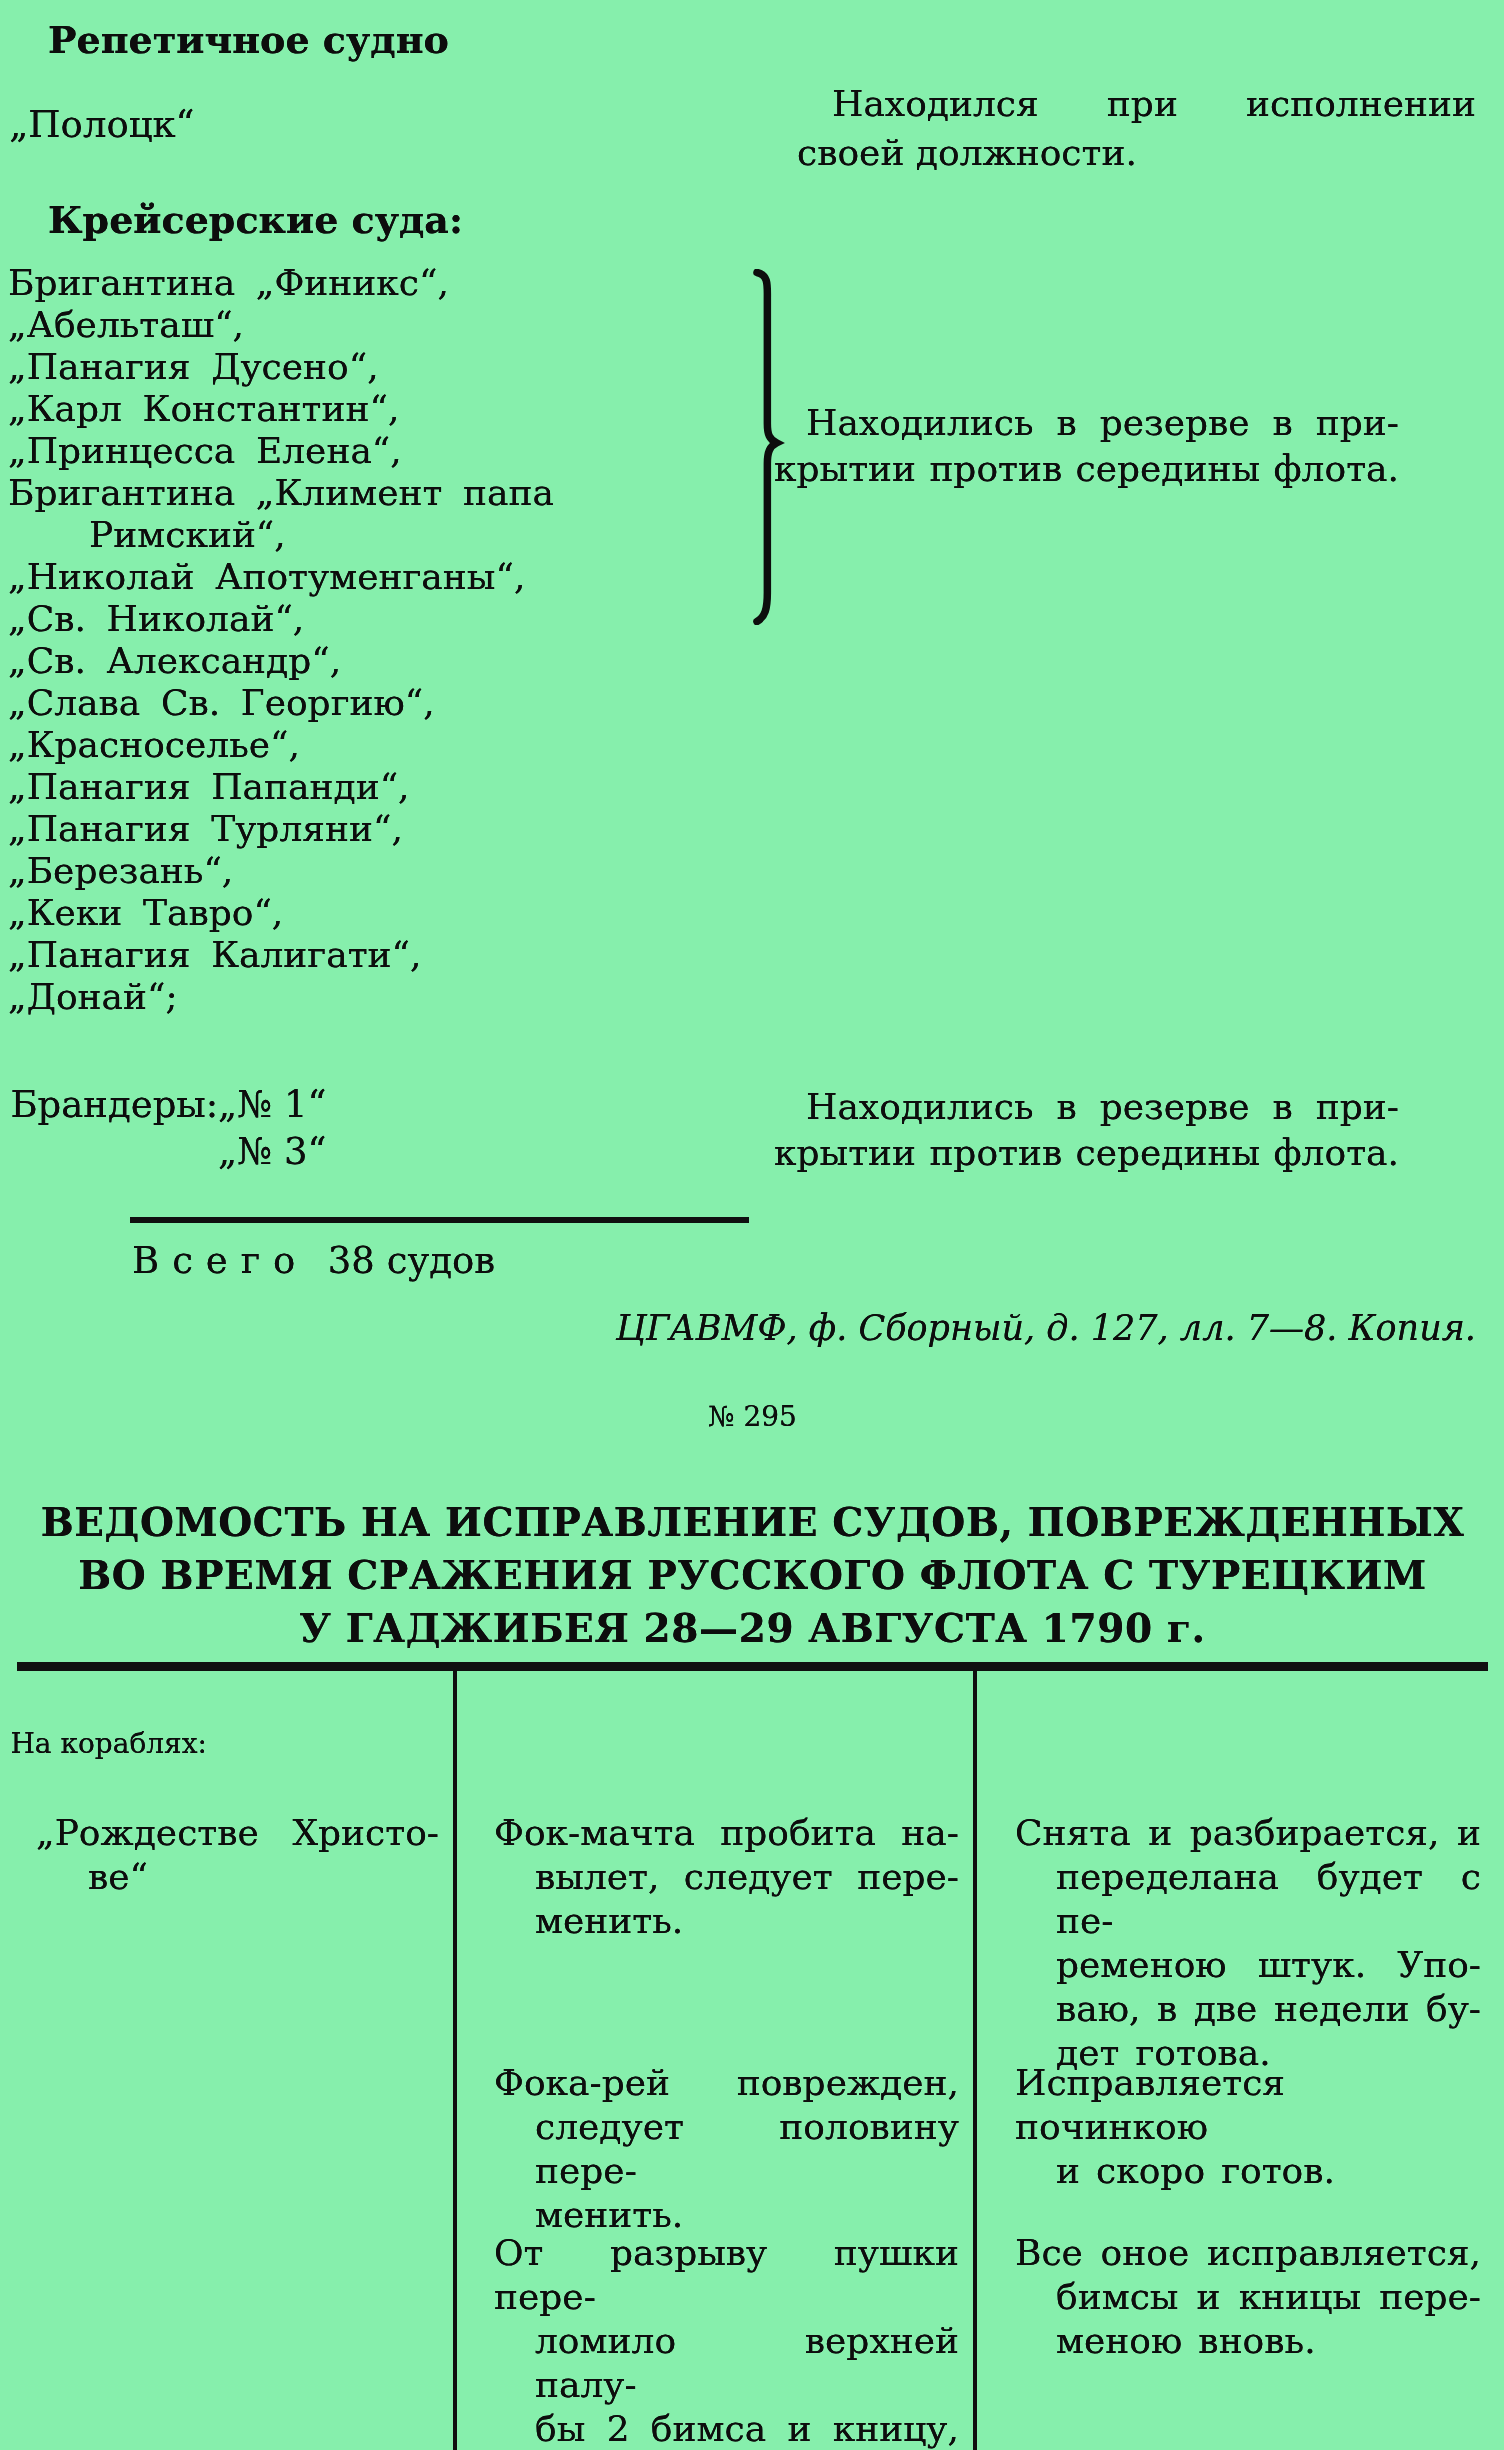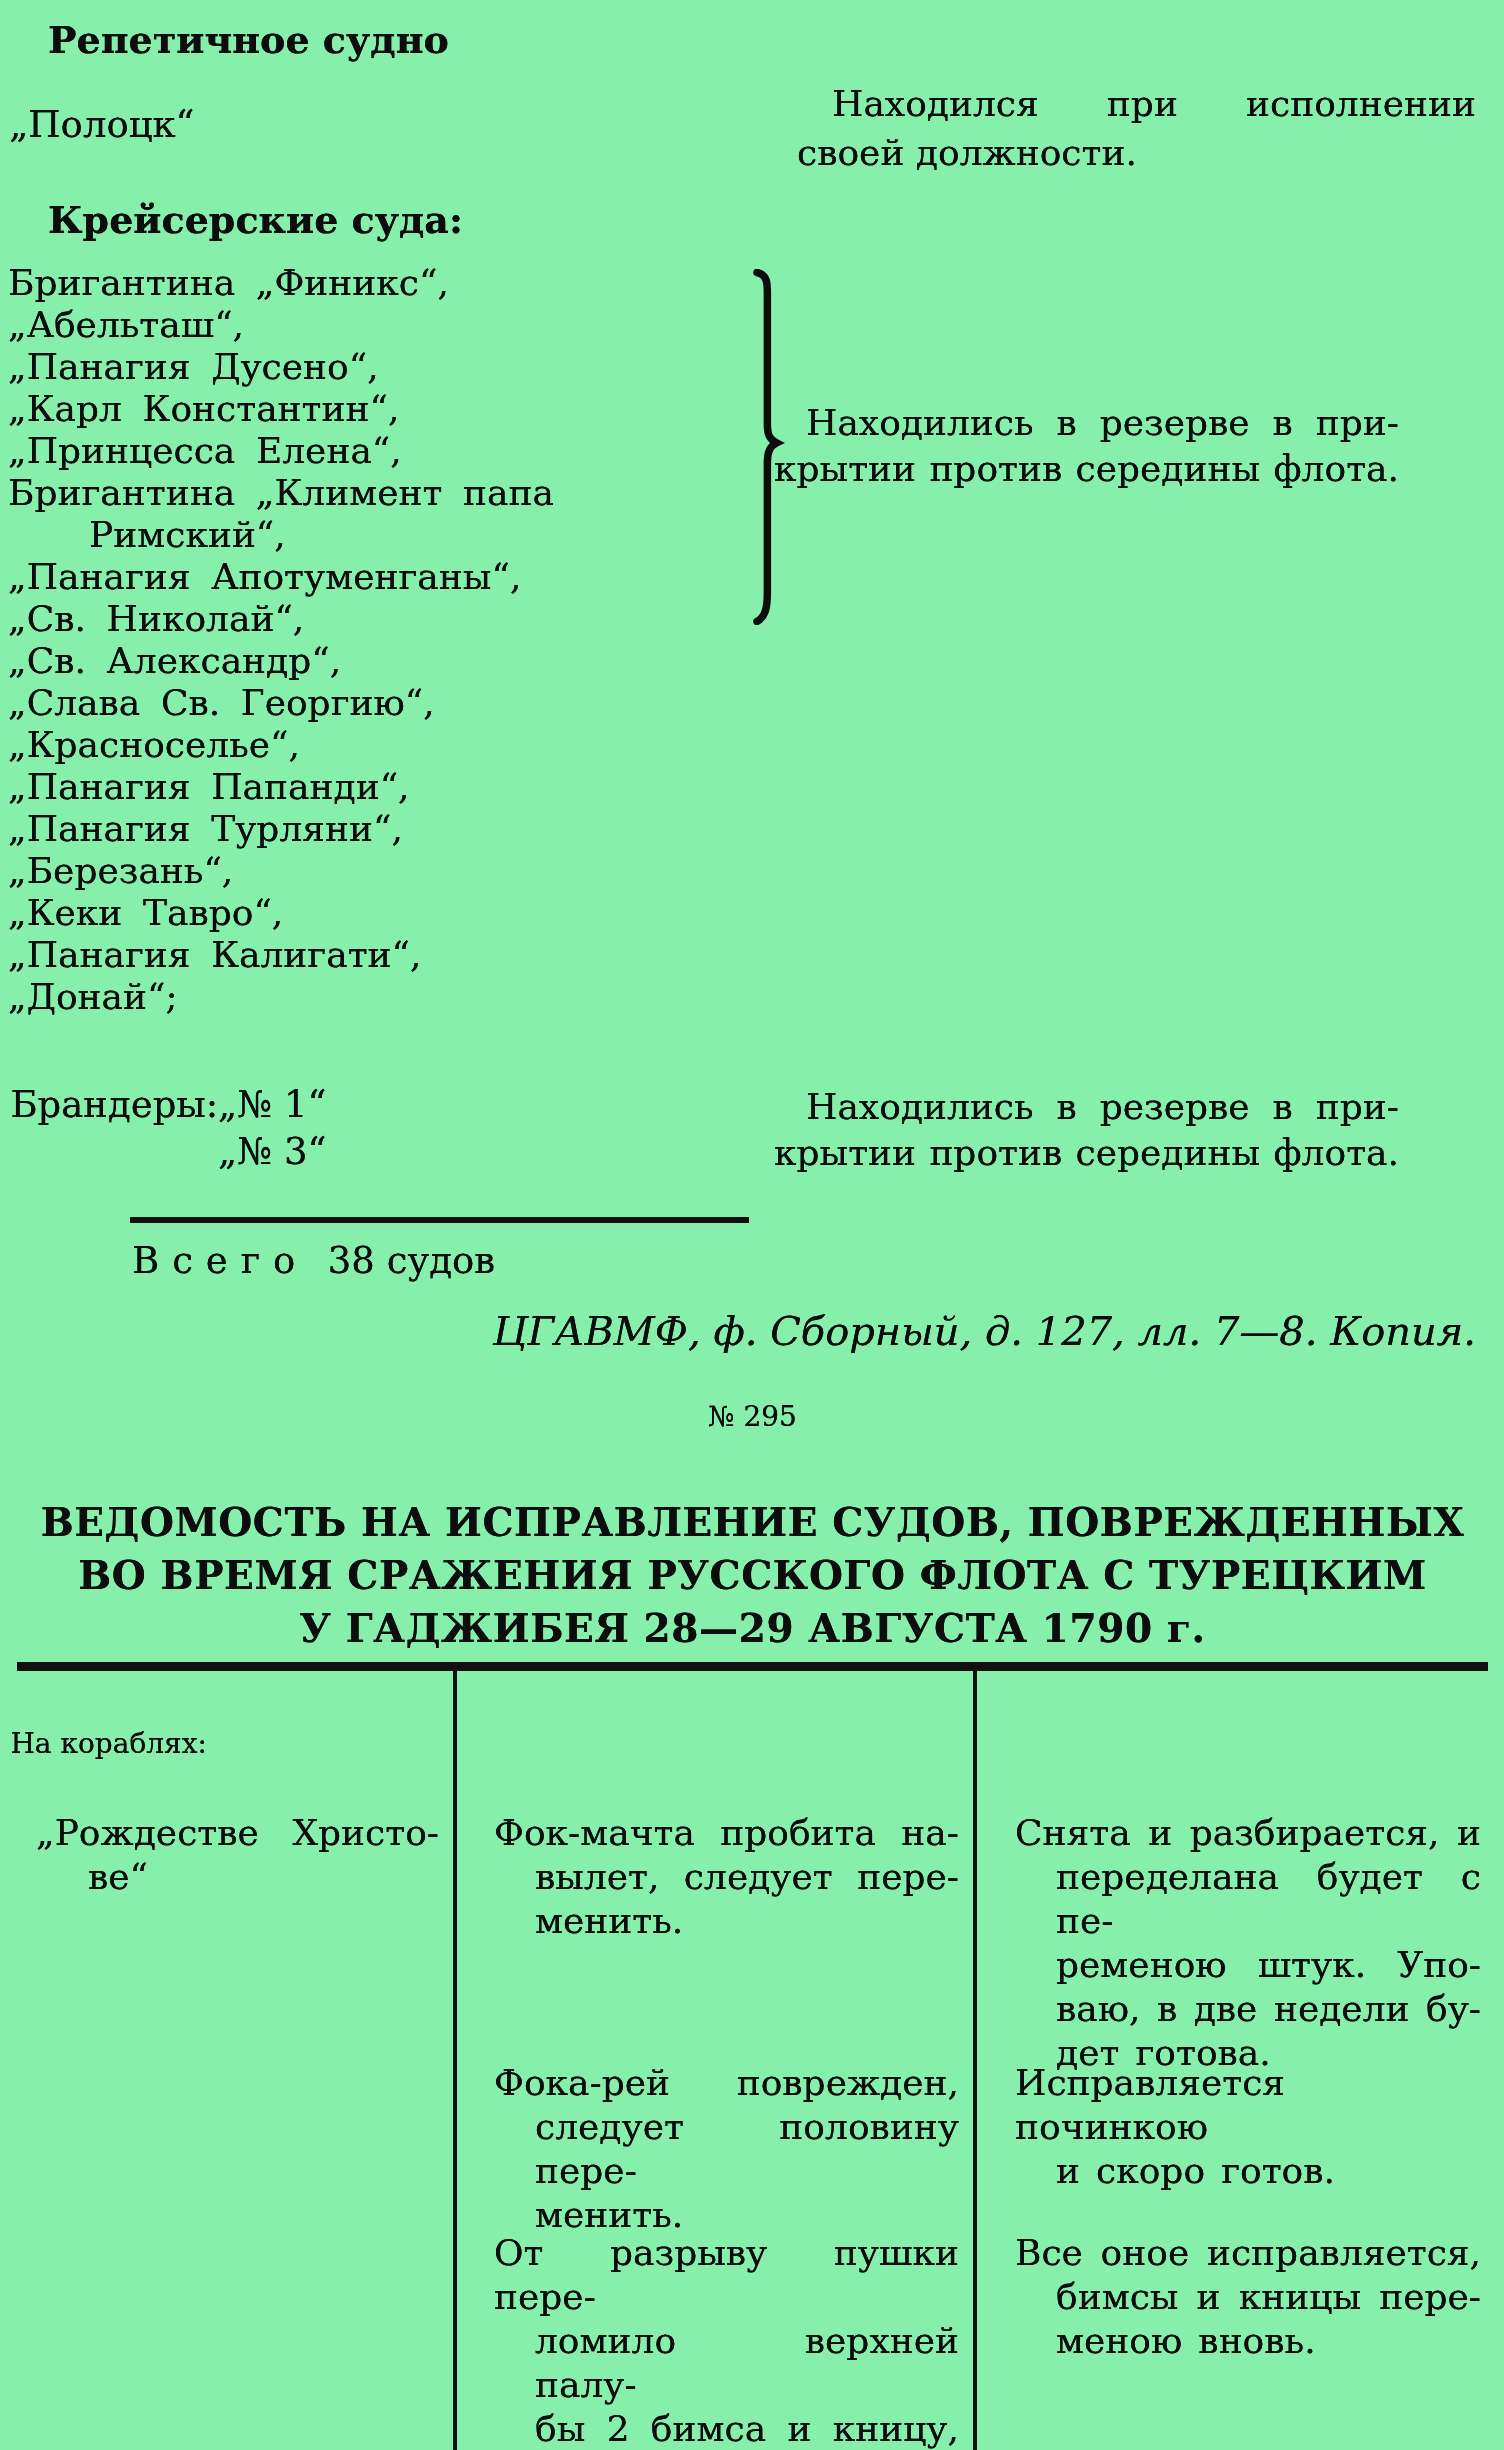--- a/index.html
+++ b/index.html
@@ -8,21 +8,21 @@
     background:#86efac; color:#0d0d0d; overflow:hidden;
     font-family:"DejaVu Serif","Liberation Serif",serif;
     text-shadow:0 0 0.6px currentColor;
   }
   .abs { position:absolute; }
   .b  { font-weight:bold; }
   .i  { font-style:italic; }
   .fs66 { font-size:38px; }
   .fs64 { font-size:37px; }
   .fs63 { font-size:28px; }
-  .fs58 { font-size:40px; }
+  .fs58 { font-size:35px; }
 
   
   .jl { text-align:justify; text-align-last:justify; }
   .ind55 { padding-left:32px; }
   .ind60 { padding-left:35px; }
   .ind90 { padding-left:52px; }
   .cont  { padding-left:41px; }
 
   .note { font-size:36px; line-height:49px; }
   .note2 { font-size:36px; line-height:46px; }
@@ -60,21 +60,21 @@
   <div class="abs b fs66" style="left:48px; top:197px;">Крейсерские суда:</div>
 
   <div class="abs ships" style="left:8px; top:262px;">
     <div>Бригантина „Финикс“,</div>
     <div>„Абельташ“,</div>
     <div>„Панагия Дусено“,</div>
     <div>„Карл Константин“,</div>
     <div>„Принцесса Елена“,</div>
     <div>Бригантина „Климент папа</div>
     <div>Римский“,</div>
-    <div>„Панагия Апотуменганы“,</div>
+    <div>„Николай Апотуменганы“,</div>
     <div>„Св. Николай“,</div>
     <div>„Св. Александр“,</div>
     <div>„Слава Св. Георгию“,</div>
     <div>„Красноселье“,</div>
     <div>„Панагия Папанди“,</div>
     <div>„Панагия Турляни“,</div>
     <div>„Березань“,</div>
     <div>„Кеки Тавро“,</div>
     <div>„Панагия Калигати“,</div>
     <div>„Донай“;</div>

